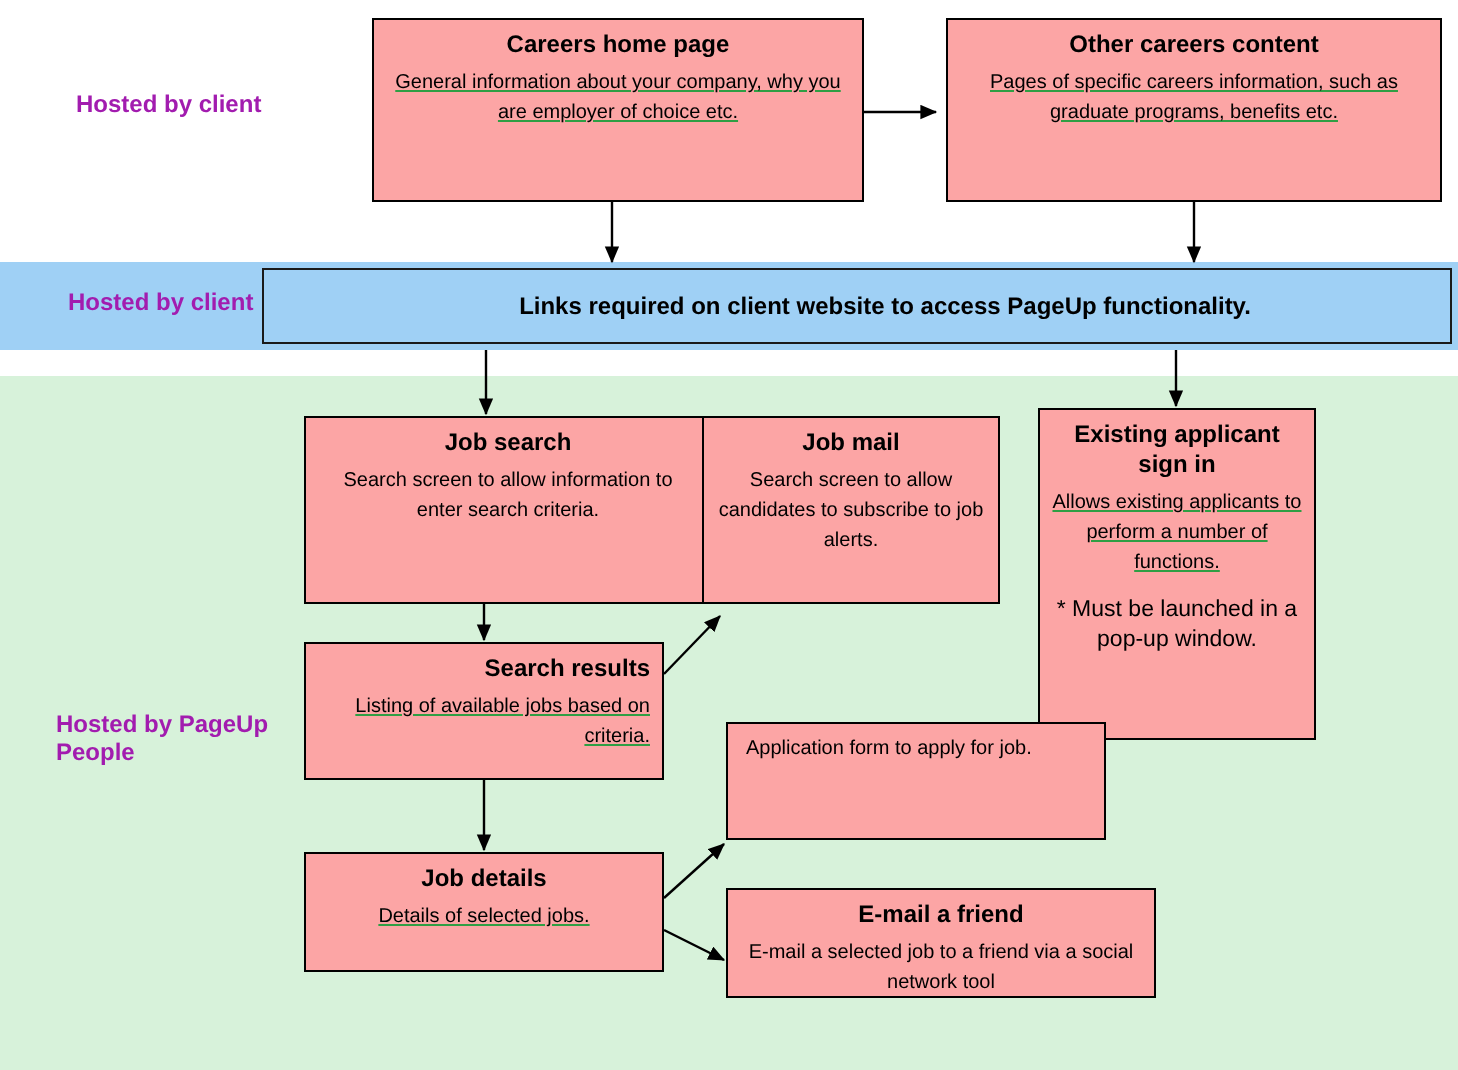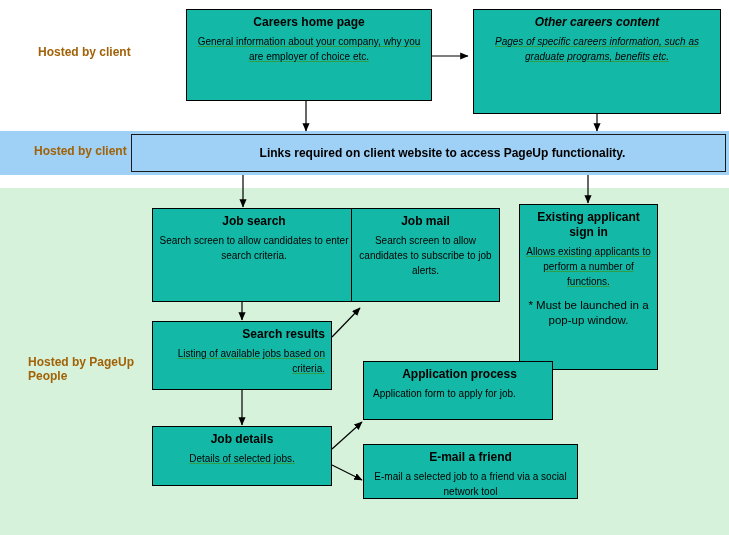--- a/index.html
+++ b/index.html
@@ -28,29 +28,29 @@
     top: 188px;
     width: 729px;
     height: 347px;
     background: #d7f2da;
   }
   .zone-label {
     position: absolute;
     font-weight: bold;
     font-size: 12px;
     line-height: 14px;
-    color: #a16207;
+    color: #a21caf;
     padding-left: 20px;
   }
   .zone-client-top { left: 18px; top: 45px; }
   .zone-client-band { left: 14px; top: 144px; }
   .zone-pageup { left: 8px; top: 355px; width: 120px; }
   .node {
     position: absolute;
-    background: #14b8a6;
+    background: #fca5a5;
     border: 1px solid #000000;
     box-sizing: border-box;
     text-align: center;
     padding: 5px 6px;
   }
   .node .title {
     font-weight: bold;
     font-size: 12px;
     line-height: 15px;
     margin-bottom: 4px;
@@ -144,28 +144,28 @@
     <line x1="332" y1="449" x2="362" y2="422" stroke="#000" stroke-width="1.2" marker-end="url(#ah)"></line>
 
     <line x1="332" y1="465" x2="362" y2="480" stroke="#000" stroke-width="1.2" marker-end="url(#ah)"></line>
   </svg>
 
   <div class="node" style="left:186px; top:9px; width:246px; height:92px;">
     <div class="title">Careers home page</div>
     <div class="desc ul">General information about your company, why you are employer of choice etc.</div>
   </div>
 
-  <div class="node" style="left:473px; top:9px; width:248px; height:105px;font-style:italic;">
+  <div class="node" style="left:473px; top:9px; width:248px; height:92px;">
     <div class="title">Other careers content</div>
     <div class="desc ul">Pages of specific careers information, such as graduate programs, benefits etc.</div>
   </div>
 
   <div class="node" style="left:152px; top:208px; width:204px; height:94px;">
     <div class="title">Job search</div>
-    <div class="desc">Search screen to allow candidates to enter search criteria.</div>
+    <div class="desc">Search screen to allow information to enter search criteria.</div>
   </div>
 
   <div class="node" style="left:351px; top:208px; width:149px; height:94px;">
     <div class="title">Job mail</div>
     <div class="desc">Search screen to allow candidates to subscribe to job alerts.</div>
   </div>
 
   <div class="node" style="left:519px; top:204px; width:139px; height:166px;">
     <div class="title">Existing applicant sign in</div>
     <div class="desc ul">Allows existing applicants to perform a number of functions.</div>
@@ -176,21 +176,20 @@
     <div class="title">Search results</div>
     <div class="desc ul">Listing of available jobs based on criteria.</div>
   </div>
 
   <div class="node" style="left:152px; top:426px; width:180px; height:60px;">
     <div class="title">Job details</div>
     <div class="desc ul">Details of selected jobs.</div>
   </div>
 
   <div class="node" style="left:363px; top:361px; width:190px; height:59px; text-align:left; padding-left:9px;">
-    <div class="title" style="text-align:center;">Application process</div>
     <div class="desc">Application form to apply for job.</div>
   </div>
 
   <div class="node" style="left:363px; top:444px; width:215px; height:55px;">
     <div class="title">E-mail a friend</div>
     <div class="desc">E-mail a selected job to a friend via a social network tool</div>
   </div>
 
 </div>
 

